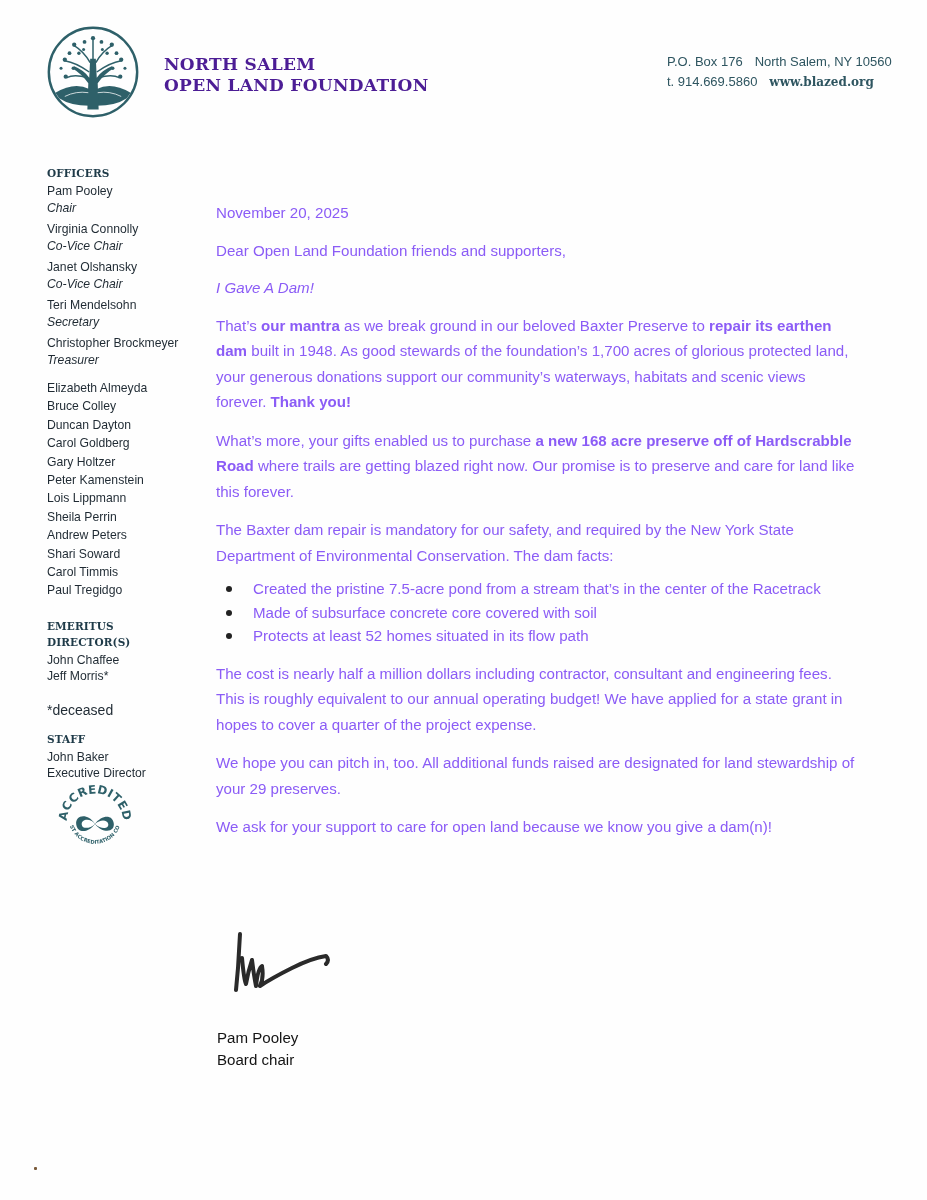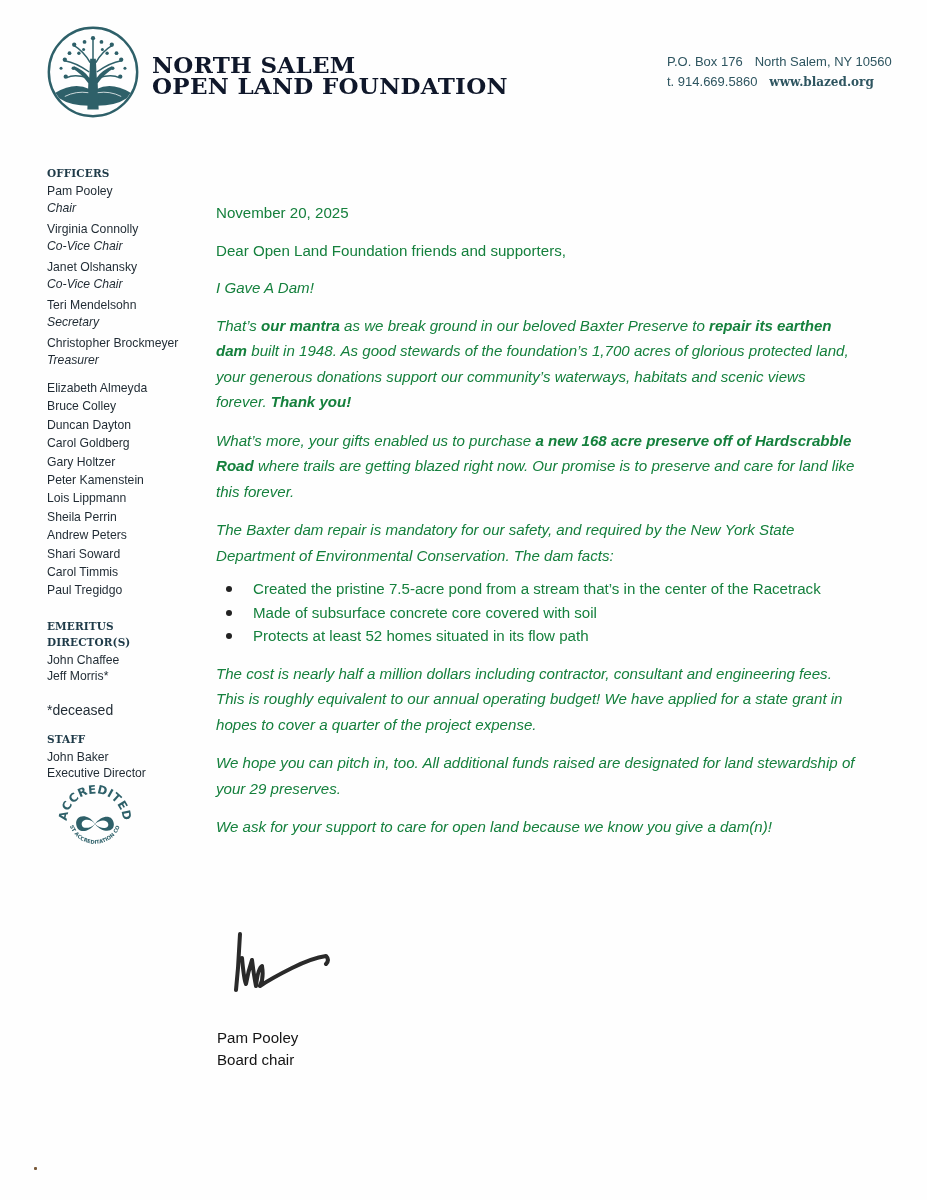--- a/index.html
+++ b/index.html
@@ -1,21 +1,21 @@
 <!DOCTYPE html>
 <html><head>
 <meta charset="utf-8">
 <style>
   html, body { margin: 0; padding: 0; background: #ffffff; }
   body { width: 927px; height: 1200px; position: relative; overflow: hidden; color: #1a1a1a; }
   .page { position: absolute; left: 0; top: 0; width: 927px; height: 1200px; background: #fefefe; }
 
   
   .logo { position: absolute; left: 46px; top: 25px; width: 94px; height: 94px; }
-  .org-name { position: absolute; left: 152px; top: 54px; font-family: "DejaVu Serif", serif; font-weight: bold; color: #0f172a; font-size: 23px; line-height: 21px; letter-spacing: 0.3px; }
+  .org-name { position: absolute; left: 164px; top: 54px; font-family: "DejaVu Serif", serif; font-weight: bold; color: #4c1d95; font-size: 17px; line-height: 21px; letter-spacing: 0.3px; }
   .org-name div { white-space: nowrap; }
   .contact { position: absolute; left: 667px; top: 52px; font-family: "Liberation Sans", sans-serif; color: #2e5560; font-size: 13px; line-height: 20px; white-space: nowrap; }
   .contact .gap { display: inline-block; width: 12px; }
   .contact .web { font-family: "DejaVu Serif", serif; font-weight: bold; font-size: 12px; }
 
   
   .sidebar { position: absolute; left: 47px; top: 165px; width: 150px; font-family: "Liberation Sans", sans-serif; font-size: 12.2px; color: #1f2a33; }
   .side-heading { font-family: "DejaVu Serif", serif; font-weight: bold; font-size: 10.5px; color: #1e3a48; letter-spacing: 0.1px; line-height: 16px; margin-bottom: 2px; }
   .officer { margin-bottom: 4px; }
   .officer .nm, .officer .ttl { line-height: 17px; display: block; white-space: nowrap; }
@@ -24,26 +24,26 @@
   .directors div { line-height: 18.4px; white-space: nowrap; }
   .emeritus-block { margin-top: 18px; }
   .emeritus-block .nm { display: block; line-height: 16.5px; }
   .footnote { font-size: 14px; margin-top: 18px; line-height: 14px; }
   .staff-block { margin-top: 14px; }
   .staff-block .nm, .staff-block .ttl { display: block; line-height: 16px; white-space: nowrap; }
   .staff-block .ttl { }
   .badge { position: absolute; left: 56px; top: 781px; width: 78px; height: 78px; }
 
   
-  .letter { position: absolute; left: 216px; top: 200px; width: 640px; font-family: "Liberation Sans", sans-serif; font-size: 15.1px; line-height: 25.5px; color: #15803d; }
+  .letter { position: absolute; left: 216px; top: 200px; width: 640px; font-family: "Liberation Sans", sans-serif; font-size: 15.1px; line-height: 25.5px; color: #8b5cf6; }
   .letter p { margin: 0; }
   .date { margin-bottom: 12px !important; }
   .salutation { margin-bottom: 12px !important; }
   .headline { font-style: italic; margin-bottom: 12px !important; }
-  .para { margin-bottom: 13px !important; font-style: italic; }
+  .para { margin-bottom: 13px !important; }
   .letter b { font-weight: bold; }
   .facts { margin: -4px 0 13px 0; padding: 0; list-style: none; }
   .facts li { position: relative; padding-left: 37px; line-height: 23.5px; }
   .facts li .bullet { position: absolute; left: 10px; top: 9px; width: 6px; height: 6px; border-radius: 50%; background: #222; }
   .signature { position: absolute; left: 232px; top: 928px; width: 100px; height: 70px; }
   .signer { position: absolute; left: 217px; top: 1027px; font-family: "Liberation Sans", sans-serif; font-size: 15.1px; line-height: 21.5px; color: #141414; }
   .speck { position: absolute; width: 3px; height: 3px; background: #7a5a3a; border-radius: 1px; }
 </style>
 </head>
 <body>

